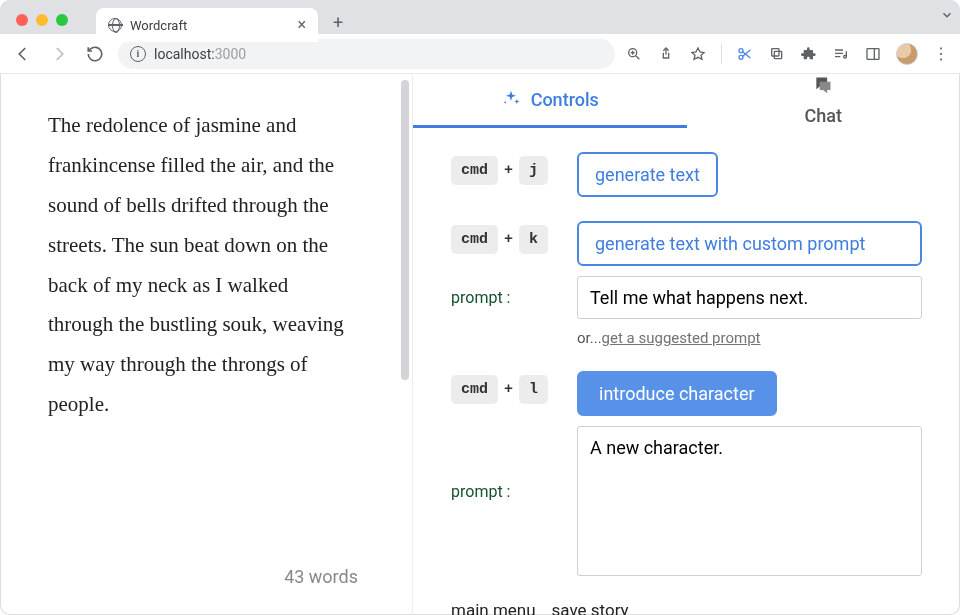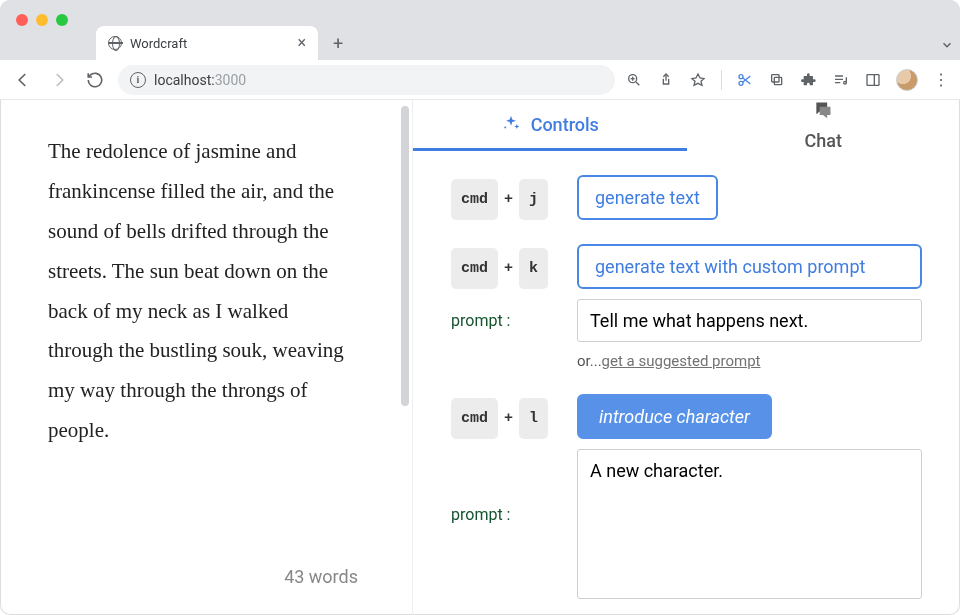--- a/index.html
+++ b/index.html
@@ -1,20 +1,20 @@
 <!DOCTYPE html>
 <html><head>
 <meta charset="utf-8">
 <style>
   * { box-sizing: border-box; margin: 0; padding: 0; }
   html, body { width: 960px; height: 615px; font-family: -apple-system, BlinkMacSystemFont, "Segoe UI", Roboto, sans-serif; overflow: hidden; background: #fff; }
   
   
   .chrome { width: 960px; height: 615px; display: flex; flex-direction: column; border-radius: 10px; overflow: hidden; box-shadow: 0 0 0 1px #ddd inset; }
-  .tab-bar { height: 60px; background: #dfe1e5; display: flex; align-items: flex-end; padding: 8px 0 0 12px; position: relative; }
+  .tab-bar { height: 34px; background: #dfe1e5; display: flex; padding: 8px 0 0 12px; position: relative; }
   .traffic { position: absolute; left: 16px; top: 14px; display: flex; gap: 8px; }
   .dot { width: 12px; height: 12px; border-radius: 50%; }
   .dot.red { background: #ff5f57; }
   .dot.yellow { background: #febc2e; }
   .dot.green { background: #28c840; }
   .tab { margin-left: 84px; height: 34px; background: #fff; border-radius: 8px 8px 0 0; display: flex; align-items: center; padding: 0 12px; gap: 8px; width: 222px; font-size: 13px; color: #3c4043; position: relative; } 
   .tab .globe { width:14px; height:14px; border:1.5px solid #5f6368; border-radius:50%; position:relative;}
   .tab .globe::before { content:""; position:absolute; left:50%; top:-1.5px; bottom:-1.5px; width:6px; margin-left:-3px; border:1.5px solid #5f6368; border-radius:50%;}
   .tab .globe::after { content:""; position:absolute; top:50%; left:-1.5px; right:-1.5px; height:1.5px; background:#5f6368; margin-top:-0.75px;}
   .tab-close { margin-left: auto; color:#5f6368; font-size:16px; line-height:1; }
@@ -43,26 +43,26 @@
   .panel { flex:1; border-left:1px solid #eee; display:flex; flex-direction:column; overflow:hidden; }
   .tabs { display:flex; height:56px; }
   .ptab { flex:1; display:flex; align-items:center; justify-content:center; gap:10px; font-size:18px; font-weight:500; cursor:pointer; }
   .ptab.active { color:#3f7de0; border-bottom:3px solid #3f7de0; }
   .ptab.inactive { color:#555;flex-direction:column; }
   .ptab .tabicon { font-size:18px; }
   .controls-body { padding: 24px 38px 12px 38px; overflow:auto; }
 
   .row { display:flex; align-items:flex-start; gap:14px; margin-bottom:24px; }
   .shortcut { display:flex; align-items:center; gap:6px; min-width:112px; margin-top:4px;}
-  .key { background:#ececec; border-radius:5px; padding:12px 10px; font-family: "Courier New", monospace; font-size:15px; font-weight:bold; color:#333; }
+  .key { background:#ececec; border-radius:5px; padding:6px 10px; font-family: "Courier New", monospace; font-size:15px; font-weight:bold; color:#333; }
   .plus { font-family:"Courier New",monospace; font-size:15px; font-weight:bold; color:#333; }
   .action-col { flex:1; display:flex; flex-direction:column; gap:10px; }
   .action-btn { border:2px solid #4a87e4; color:#3f7de0; background:#fff; border-radius:6px; padding:10px 16px; font-size:18px; text-align:left; display:inline-block; width:fit-content; cursor:pointer; font-family:inherit;}
   .action-btn.wide { width:100%; }
-  .action-btn.filled { background:#5892e8; color:#fff; border-color:#5892e8; width:fit-content; padding:10px 20px;font-style:italic;}
+  .action-btn.filled { background:#5892e8; color:#fff; border-color:#5892e8; width:fit-content; padding:10px 20px;}
   .prompt-label { color:#14532d; font-size:16px; }
   .prompt-row { display:flex; align-items:center; gap:14px; }
   .prompt-input { flex:1; border:1px solid #cfcfcf; border-radius:3px; padding:10px 12px; font-size:18px; font-family:inherit; }
   .prompt-textarea { width:100%; border:1px solid #cfcfcf; border-radius:3px; padding:10px 12px; font-size:18px; font-family:inherit; resize:none; height:150px; }
   .or-line { font-size:15px; color:#555; }
   .or-line a { color:#737373; text-decoration:underline; }
   .footer-links { display:flex; gap:16px; font-size:17px; margin-top:6px;}
   .footer-links span { text-decoration:underline; color:#222; cursor:pointer;}
 
   svg { display:block; }

